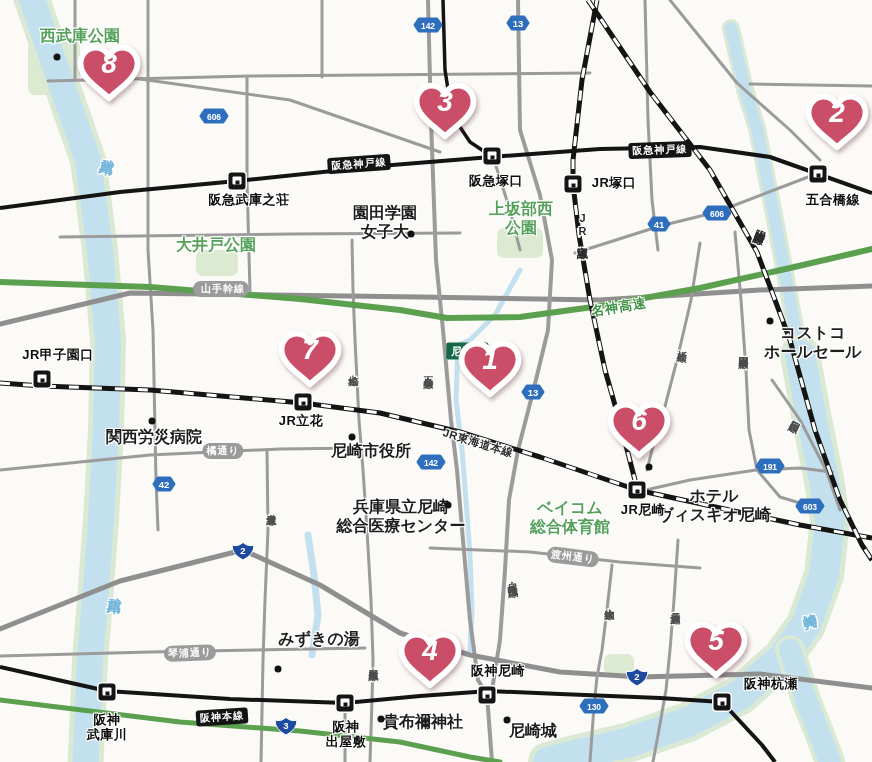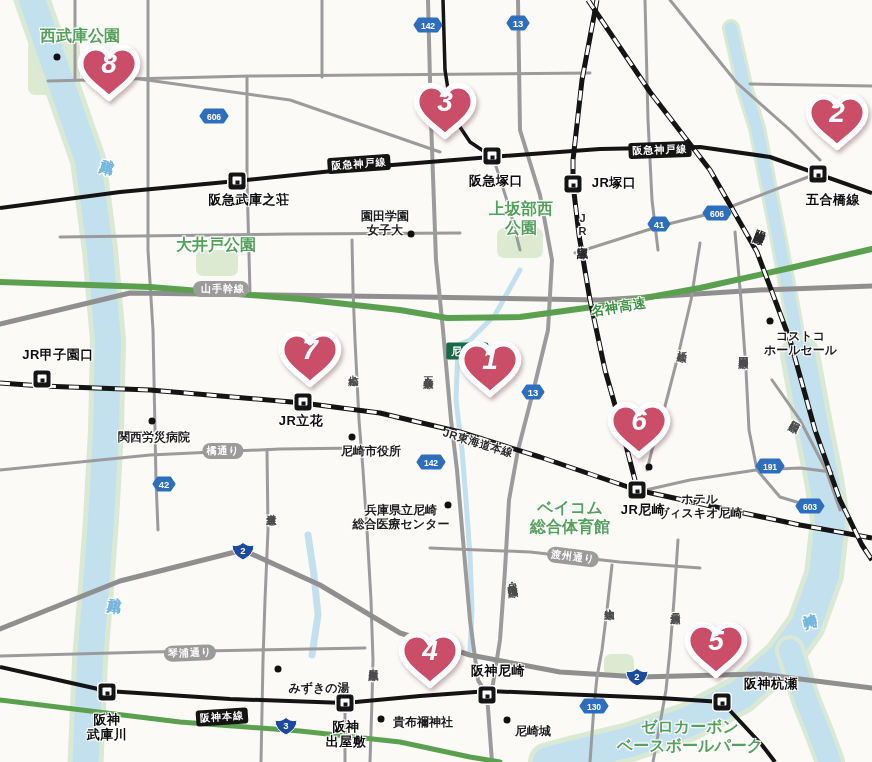--- a/index.html
+++ b/index.html
@@ -2,21 +2,21 @@
 <html><head>
 <meta charset="utf-8">
 <style>
   html,body{margin:0;padding:0;background:#e8e8e8;}
   #map{position:relative;width:872px;height:762px;overflow:hidden;background:#fbfaf7;
        font-family:"Liberation Sans","DejaVu Sans",sans-serif;}
   #map svg.base{position:absolute;left:0;top:0;}
   .lbl{position:absolute;transform:translate(-50%,-50%);white-space:pre;text-align:center;
        font-weight:bold;line-height:1.18;pointer-events:none;}
   .halo{text-shadow:-1px -1px 0 #fff,1px -1px 0 #fff,-1px 1px 0 #fff,1px 1px 0 #fff,0 0 3px #fff;}
-  .black{color:#1d1d1d;font-size:12px;}
+  .black{color:#1d1d1d;font-size:16px;}
   .green{color:#55a05a;font-size:16px;}
   .station{color:#0d0d0d;font-size:13px;letter-spacing:.5px;}
   .river{color:#74b6dc;font-size:14px;letter-spacing:2px;}
   .highway{color:#3f9246;font-size:13px;letter-spacing:1px;}
   .railname{color:#2b2b2b;font-size:11px;letter-spacing:.5px;}
   .roadvert{color:#4c4c4c;font-size:10px;}
   .vert{writing-mode:vertical-rl;text-orientation:upright;letter-spacing:1px;}
   .roadpill{position:absolute;transform:translate(-50%,-50%);background:#9b9b9b;color:#fff;
        font-size:10px;font-weight:bold;padding:1px 4px;border-radius:8px;white-space:nowrap;letter-spacing:1px;}
   .railpill{position:absolute;transform:translate(-50%,-50%);background:#141414;color:#fff;
@@ -104,25 +104,23 @@
     <div class="lbl halo black" style="left: 154px; top: 437px; transform: translate(-50%, -50%);">関西労災病院</div>
     <div class="lbl halo black" style="left: 371px; top: 451px; transform: translate(-50%, -50%);">尼崎市役所</div>
     <div class="lbl halo black" style="left: 401px; top: 517px; transform: translate(-50%, -50%);">兵庫県立尼崎
 総合医療センター</div>
     <div class="lbl halo black" style="left: 764px; top: 343px; transform: translate(0px, -50%);">コストコ
 ホールセール</div>
     <div class="lbl halo black" style="left: 657px; top: 476px; transform: translate(0px, -50%); margin-top: 30px;">ホテル
 ヴィスキオ尼崎</div>
     <div class="lbl halo green" style="left: 570px; top: 518px; transform: translate(-50%, -50%);">ベイコム
 総合体育館</div>
-    <div class="lbl halo black" style="left: 319px; top: 688px; transform: translate(-50%, -50%); text-align: center;">みずきの湯</div>
+    <div class="lbl halo black" style="left: 319px; top: 639px; transform: translate(-50%, -50%); text-align: center;">みずきの湯</div>
     <div class="lbl halo black" style="left: 423px; top: 722px; transform: translate(-50%, -50%);">貴布禰神社</div>
     <div class="lbl halo black" style="left: 533px; top: 731px; transform: translate(-50%, -50%);">尼崎城</div>
-    <div class="lbl halo green" style="left: 690px; top: 737px; transform: translate(-50%, -50%);">ゼロカーボン
-ベースボールパーク</div>
     <div class="lbl halo highway" style="left: 619px; top: 307px; transform: translate(-50%, -50%) rotate(-9deg);">名神高速</div>
     <div class="lbl halo railname" style="left: 478px; top: 443px; transform: translate(-50%, -50%) rotate(17deg);">JR東海道本線</div>
     <div class="lbl halo railname vert" style="left: 582px; top: 226px; transform: translate(-50%, -50%);">JR宝塚線</div>
     <div class="lbl halo railname vert" style="left: 764px; top: 224px; transform: translate(-50%, -50%) rotate(20deg);">山陽新幹線</div>
     <div class="lbl halo river vert" style="left: 112px; top: 150px; transform: translate(-50%, -50%) rotate(16deg);">武庫川</div>
     <div class="lbl halo river vert" style="left: 117px; top: 588px; transform: translate(-50%, -50%) rotate(8deg);">武庫川</div>
     <div class="lbl halo river vert" style="left: 806px; top: 604px; transform: translate(-50%, -50%) rotate(-14deg);">神崎川</div>
     <div class="roadpill" style="left: 221px; top: 289px; transform: translate(-50%, -50%); padding-left: 8px;">山手幹線</div>
     <div class="roadpill" style="left: 223px; top: 451px; transform: translate(-50%, -50%);">橘通り</div>
     <div class="roadpill" style="left: 190px; top: 653px; transform: translate(-50%, -50%) rotate(-2deg);">琴浦通り</div>

